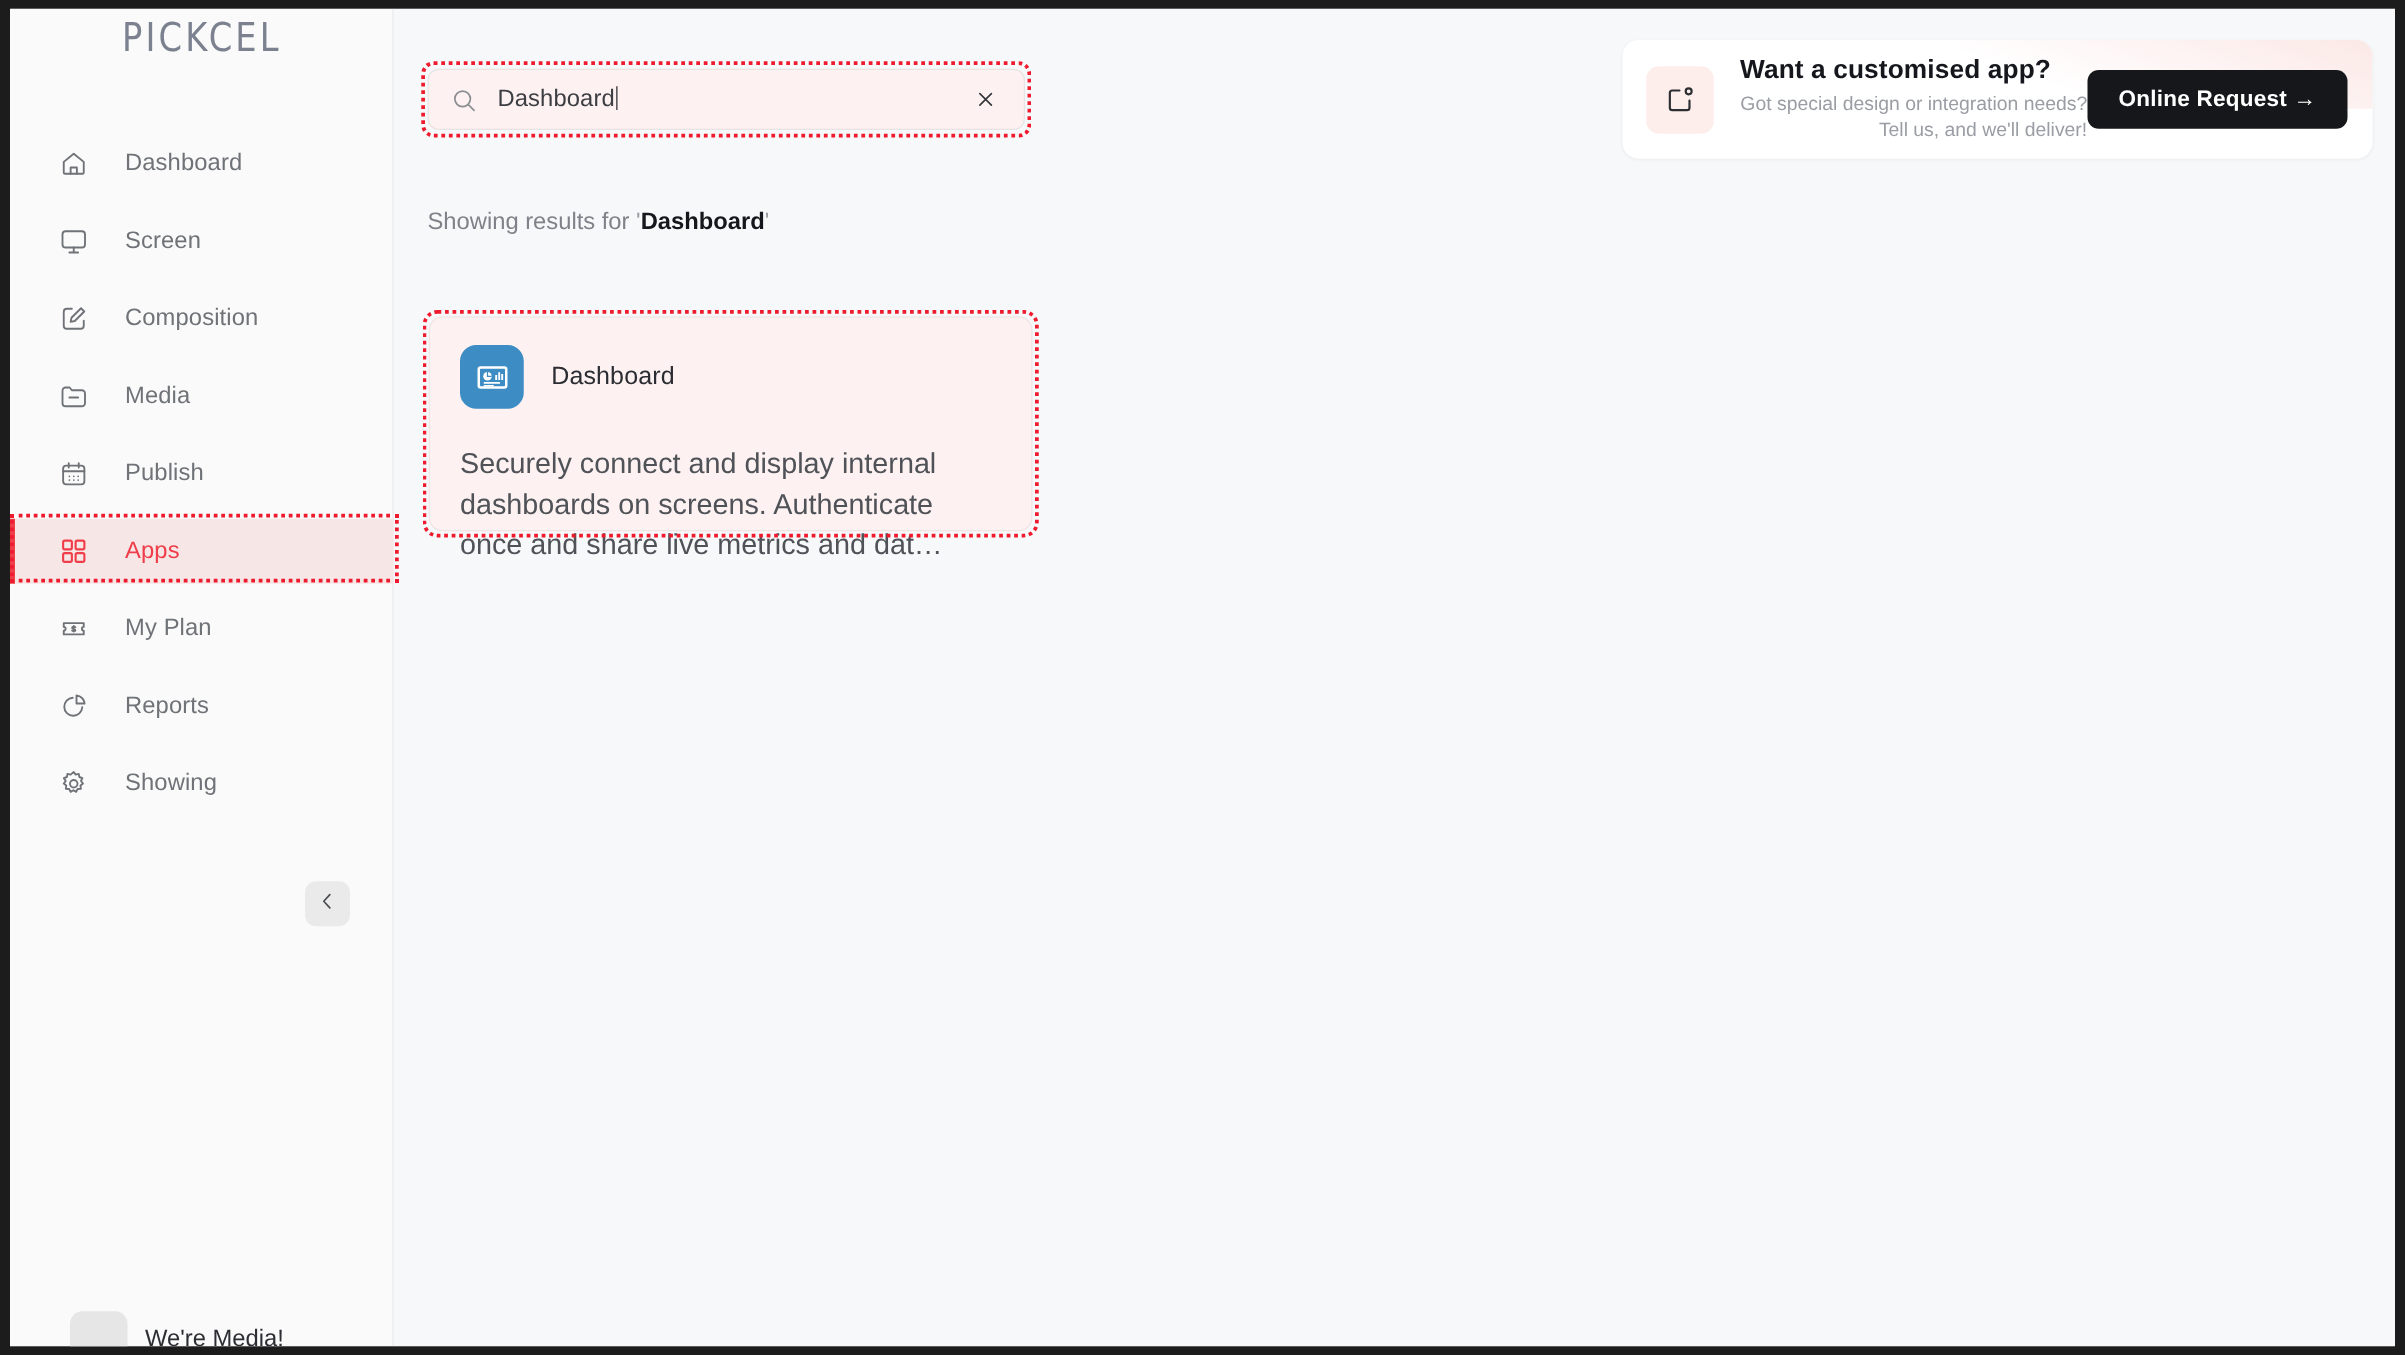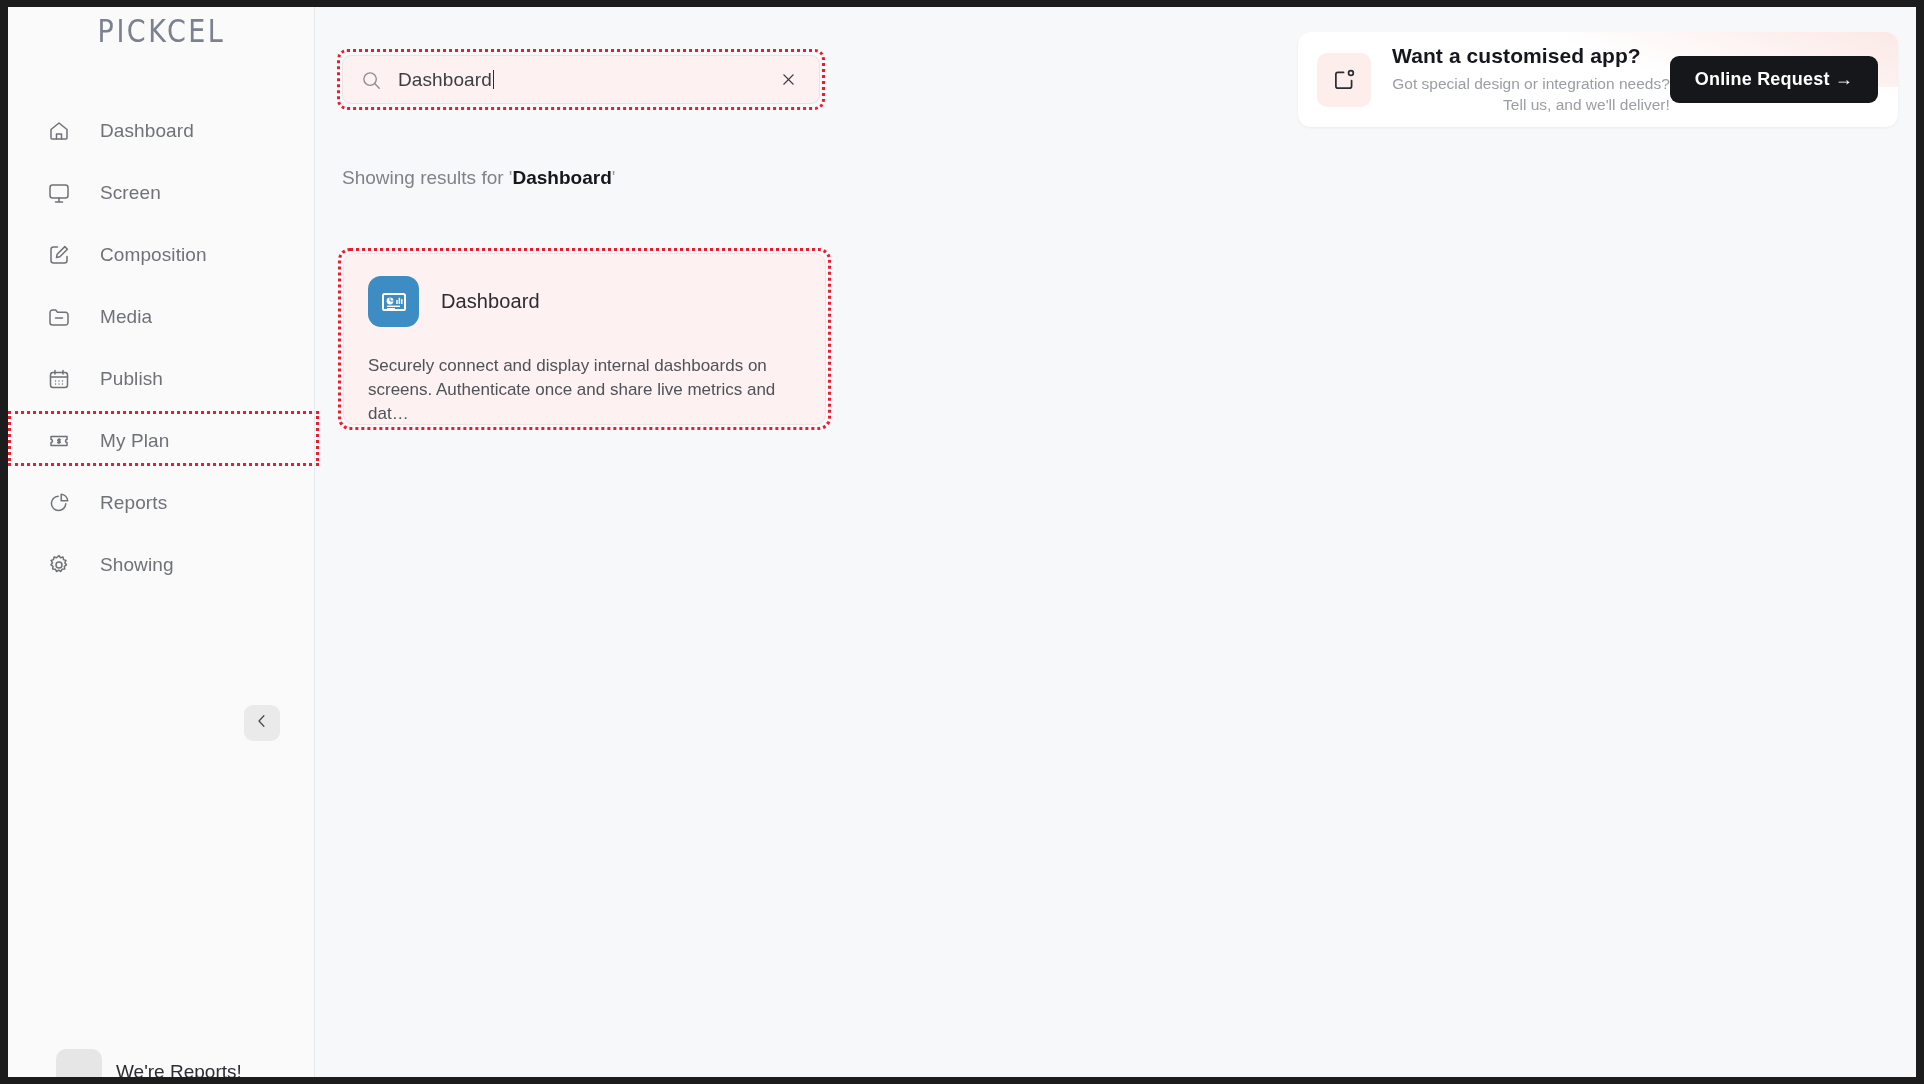--- a/index.html
+++ b/index.html
@@ -231,21 +231,21 @@
     display: flex; align-items: center; justify-content: center;
     flex: 0 0 auto;
   }
   #app-card .card-title {
     font-size: 20px;
     color: #2b2d32;
     letter-spacing: 0.1px;
   }
   #app-card .card-desc {
     margin-top: 27px;
-    font-size: 17px;
+    font-size: 23px;
     line-height: 1.42;
     color: #4f5257;
     max-width: 440px;
   }
 
   
   #promo {
     position: absolute;
     right: 18px; top: 25px;
     width: 600px; height: 95px;
@@ -371,20 +371,31 @@
             <circle cx="12" cy="14" r="0.7" fill="currentColor" stroke="none"></circle>
             <circle cx="15.5" cy="14" r="0.7" fill="currentColor" stroke="none"></circle>
             <circle cx="8.5" cy="17" r="0.7" fill="currentColor" stroke="none"></circle>
             <circle cx="12" cy="17" r="0.7" fill="currentColor" stroke="none"></circle>
             <circle cx="15.5" cy="17" r="0.7" fill="currentColor" stroke="none"></circle>
           </svg>
         </span>
         <span class="nav-label">Publish</span>
       </div>
 
+      <div class="nav-item active">
+        <span class="nav-icon">
+          <svg width="24" height="24" viewBox="0 0 24 24" fill="none" stroke="currentColor" stroke-width="1.7" stroke-linecap="round" stroke-linejoin="round">
+            <rect x="3.5" y="3.5" width="7" height="7" rx="1.3"></rect>
+            <rect x="13.5" y="3.5" width="7" height="7" rx="1.3"></rect>
+            <rect x="3.5" y="13.5" width="7" height="7" rx="1.3"></rect>
+            <rect x="13.5" y="13.5" width="7" height="7" rx="1.3"></rect>
+          </svg>
+        </span>
+        <span class="nav-label">Apps</span>
+      </div>
 
       <div class="nav-item">
         <span class="nav-icon">
           <svg width="24" height="24" viewBox="0 0 24 24" fill="none" stroke="currentColor" stroke-width="1.5" stroke-linecap="round" stroke-linejoin="round">
             <path d="M4 7.5h16v3a1.5 1.5 0 0 0 0 3v3H4v-3a1.5 1.5 0 0 0 0-3z"></path>
             <path d="M12 9.8v4.4M13.3 10.8c-.3-.5-2.6-.8-2.6.5s2.6.6 2.6 1.8c0 1.1-2.3 1-2.6.4"></path>
           </svg>
         </span>
         <span class="nav-label">My Plan</span>
       </div>
@@ -416,21 +427,21 @@
     <div id="collapse-btn">
       <span>
         <svg width="18" height="18" viewBox="0 0 24 24" fill="none" stroke="currentColor" stroke-width="1.8" stroke-linecap="round" stroke-linejoin="round">
           <path d="M14.5 5 8 12l6.5 7"></path>
         </svg>
       </span>
     </div>
 
     <div id="chat-widget">
       <span class="chat-avatar"></span>
-      <span class="chat-text">We're Reports!</span>
+      <span class="chat-text">We're Media!</span>
     </div>
 
   </div>
 
   <div id="main">
 
     <div id="search-wrap">
       <div id="search-box">
         <span class="search-icon">
           <svg width="22" height="22" viewBox="0 0 24 24" fill="none" stroke="currentColor" stroke-width="1.5" stroke-linecap="round">

